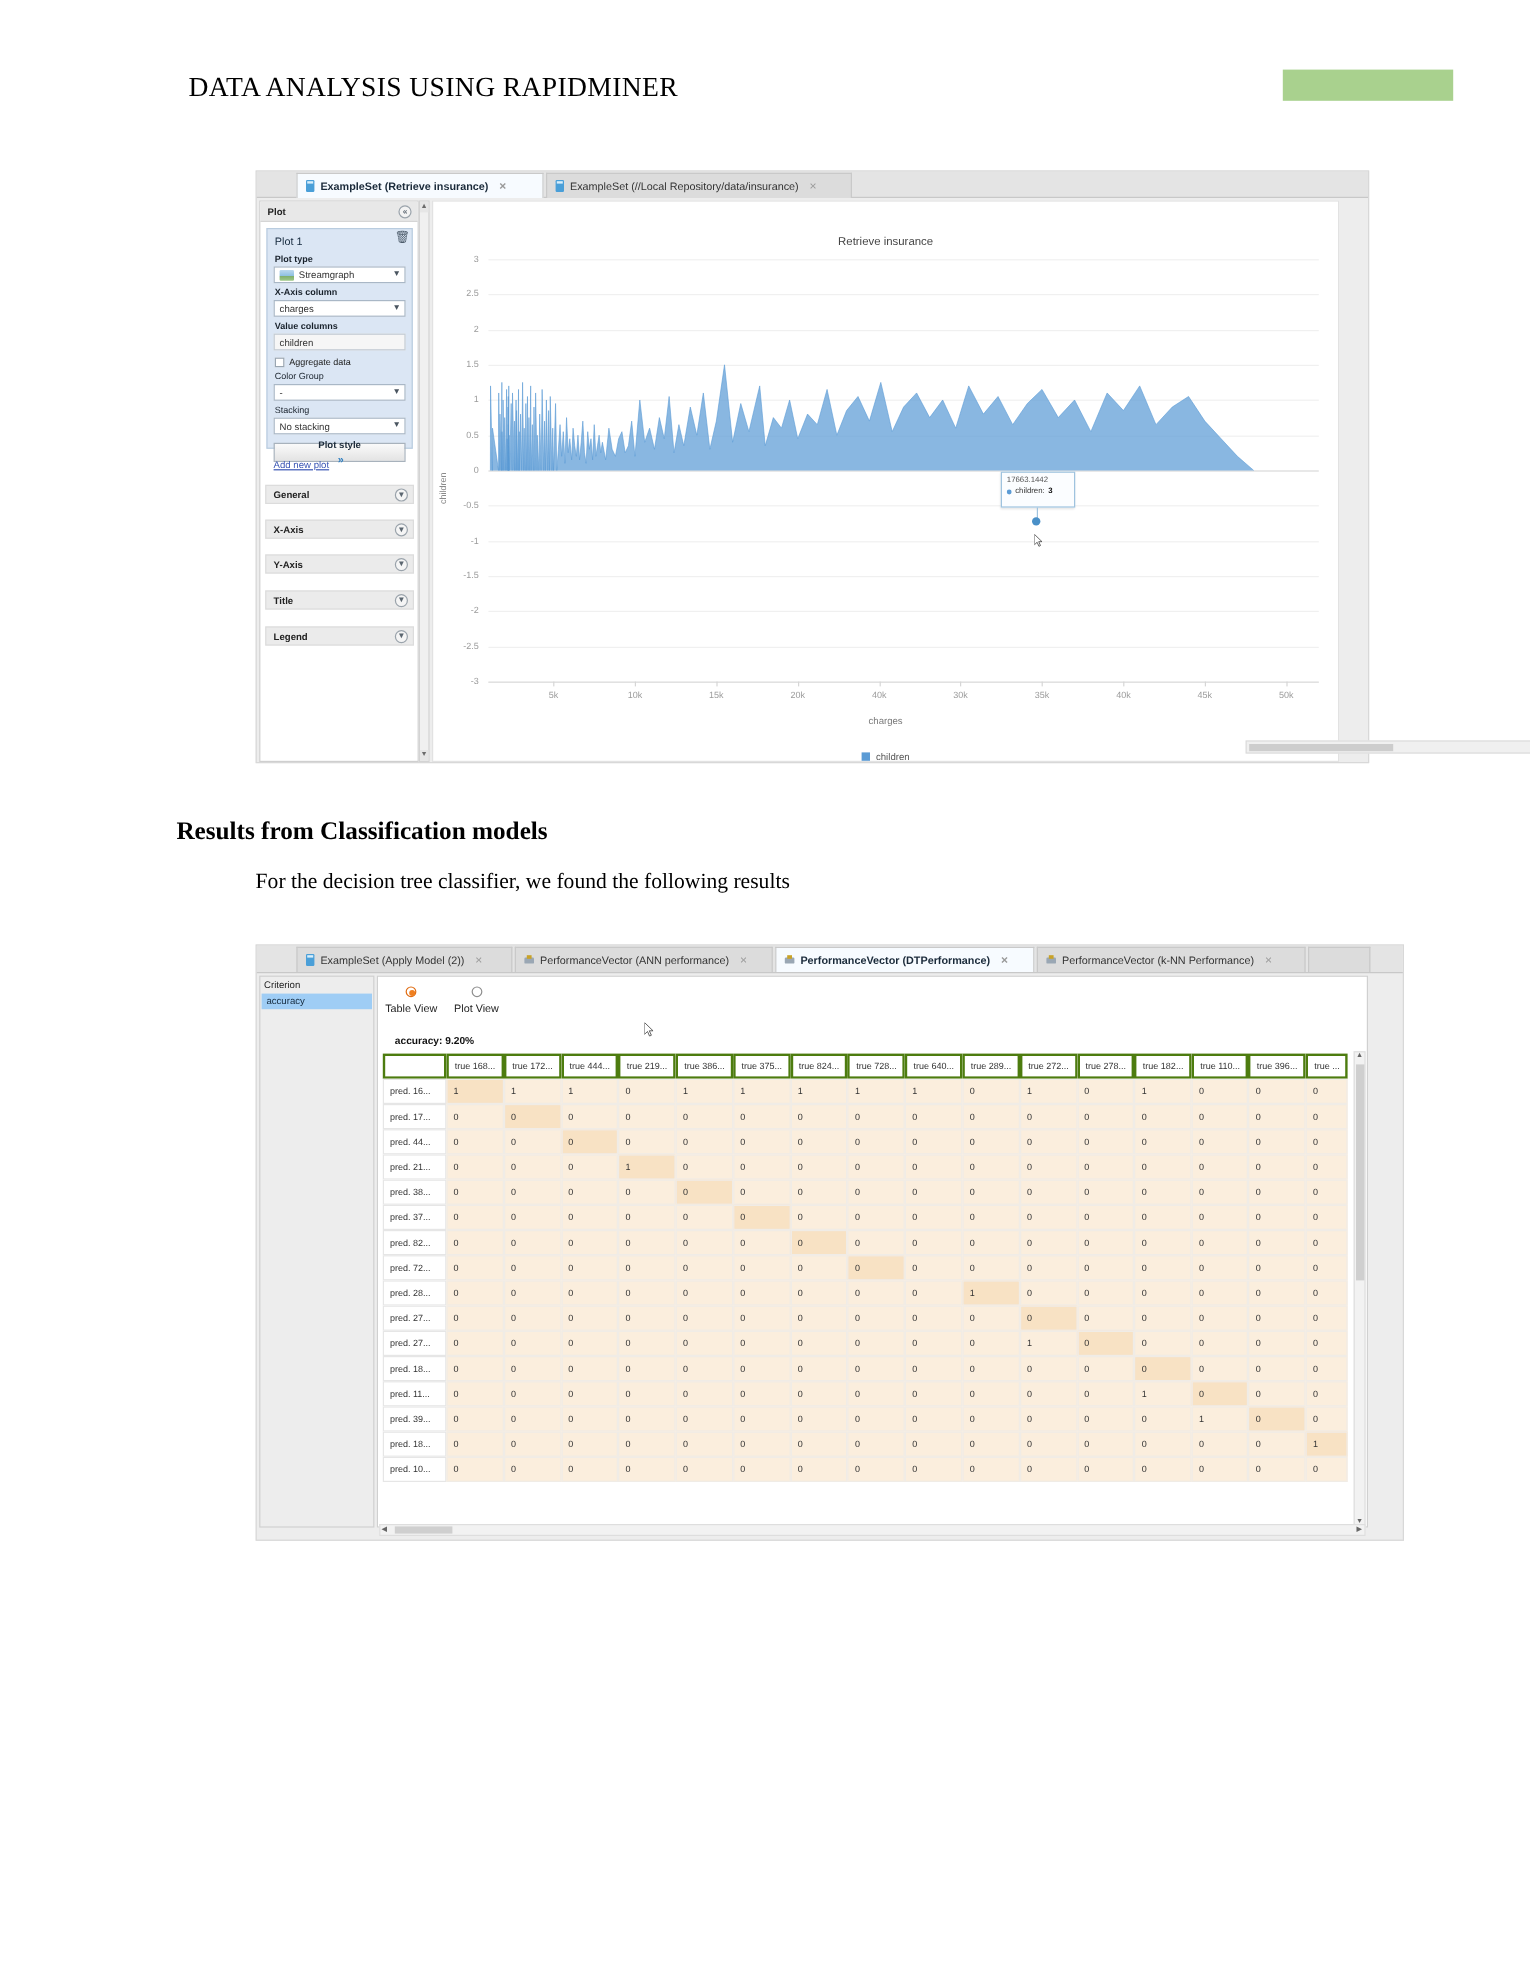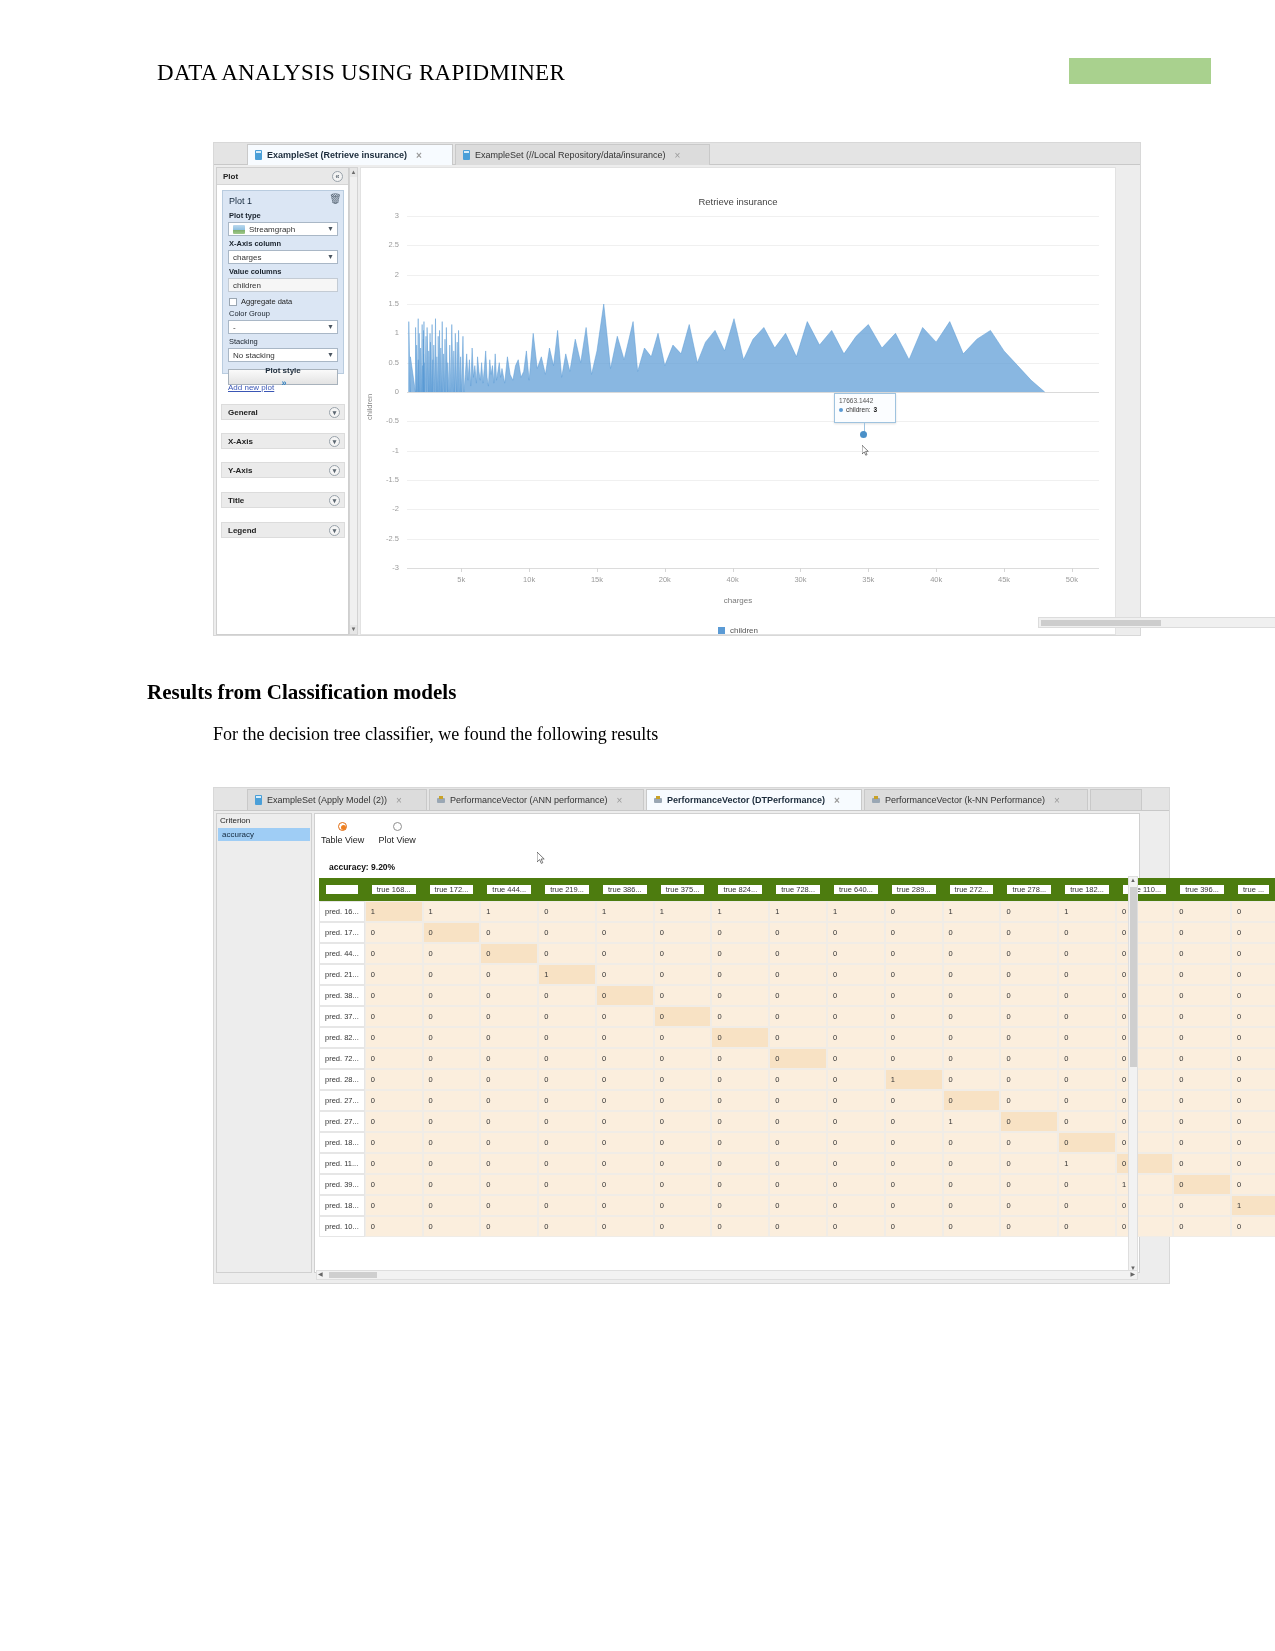--- a/index.html
+++ b/index.html
@@ -278,21 +278,21 @@
     font-size:8.5px; font-weight:bold; color:#111;
   }
   .cursor2 { position:absolute; left:222px; top:38px; width:8px; height:12px; }
 
   .tbl {
     position:absolute; left:4px; top:64px;
     border-collapse:separate; border-spacing:0;
     font-size:7.5px; color:#333;
   }
   .tbl th {
-    height:21px; background:#ffffff; border:7px solid #4d7c0f;
+    height:21px; background:#ffffff; border:2px solid #4d7c0f;
     font-weight:normal; color:#333; padding:0 5px;
     white-space:nowrap; text-align:center;
   }
   .tbl th.corner { width:53px; }
   .tbl td {
     height:21px; border:1px solid #f0ece6;
     background:#fbeedd; padding:0 5px; white-space:nowrap;
   }
   .tbl td.rowhdr {
     background:#ffffff; border:1px solid #e6e6e6; color:#333; width:53px;

